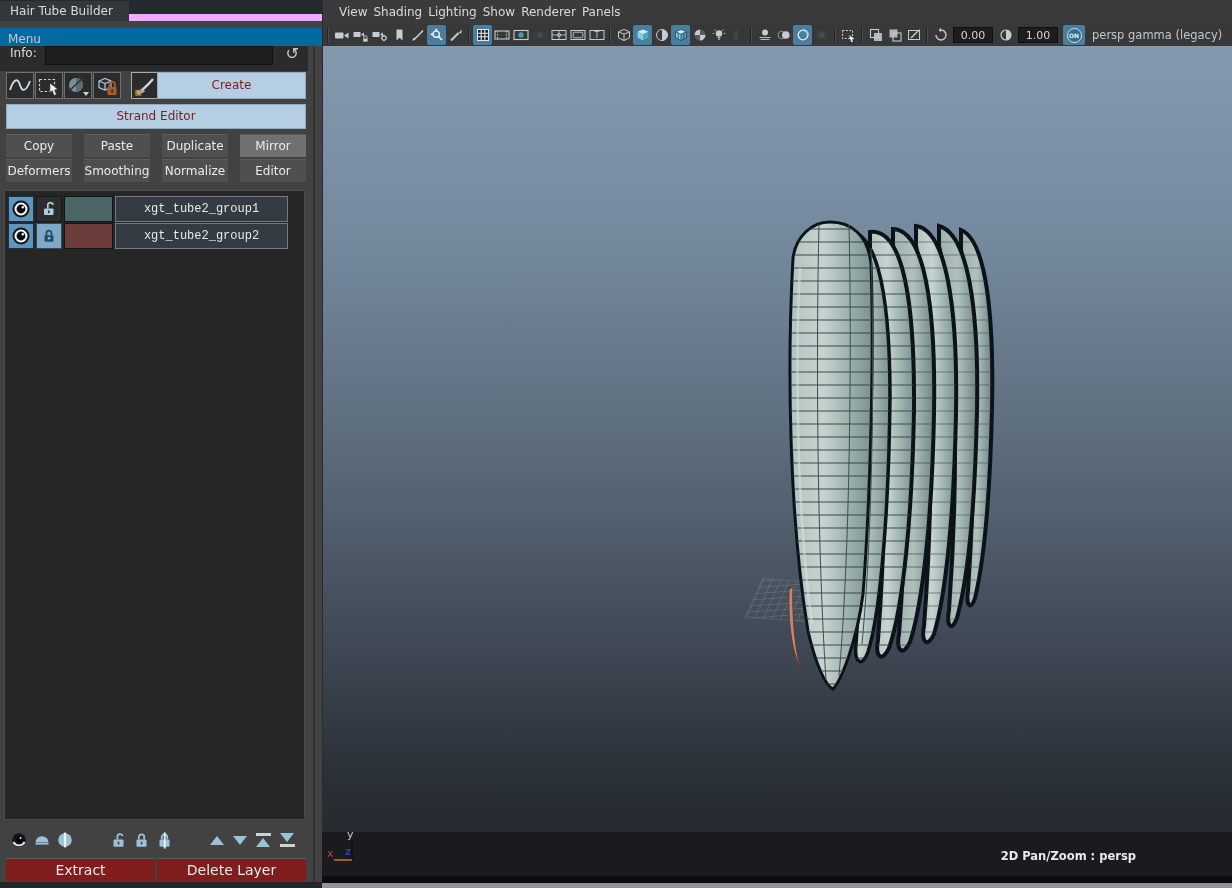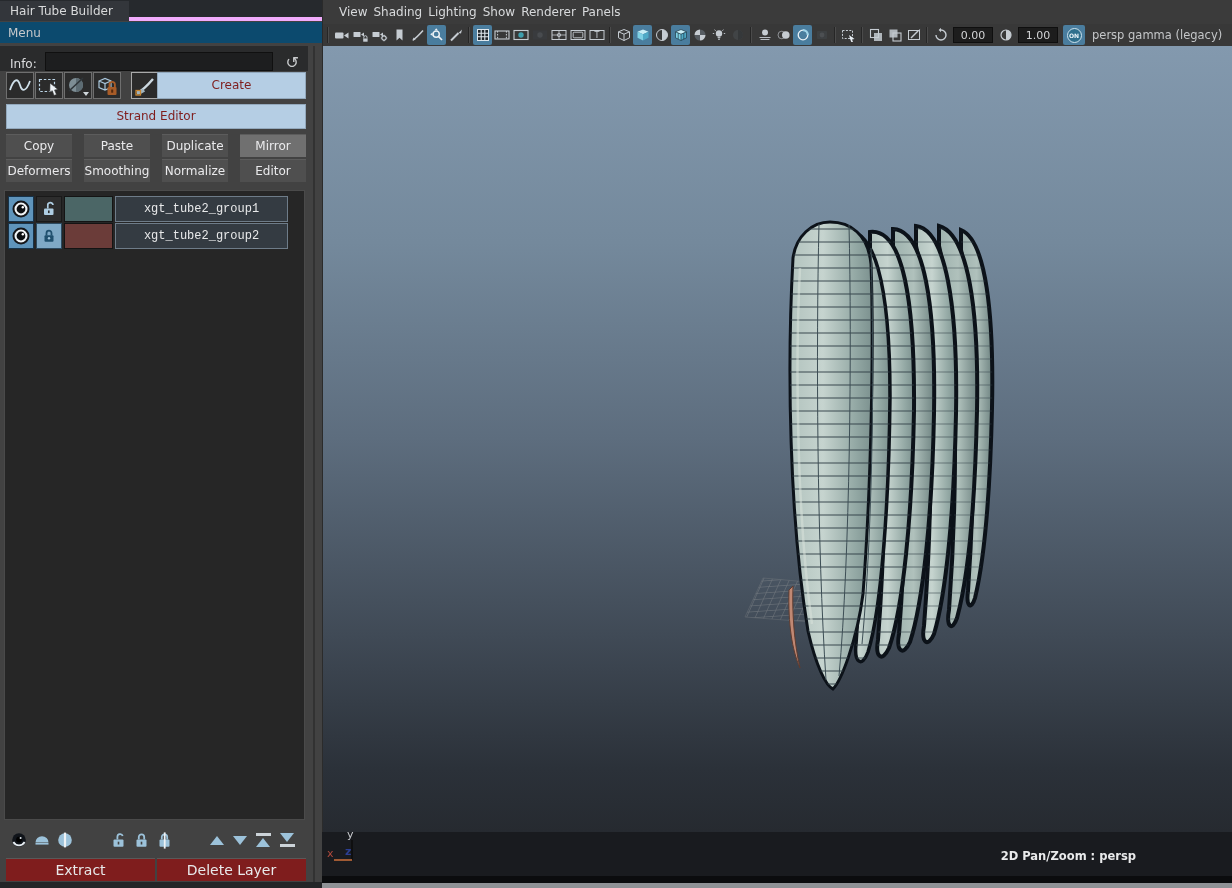--- a/index.html
+++ b/index.html
@@ -2,25 +2,25 @@
 <html><head>
 <meta charset="utf-8">
 <style>
 *{margin:0;padding:0;box-sizing:border-box}
 html,body{width:1232px;height:888px;overflow:hidden}
 body{font-family:"DejaVu Sans","Liberation Sans",sans-serif;background:#3c3c3c}
 .app{position:relative;width:1232px;height:888px;background:#424242}
 
 
 .lp{position:absolute;left:0;top:0;width:322px;height:888px;background:#424242}
-.lp-tabbar{position:absolute;left:0;top:0;width:322px;height:21px;background:#26292d;border-bottom:4px solid #f0abfc}
+.lp-tabbar{position:absolute;left:0;top:0;width:322px;height:21px;background:#26292d;border-bottom:7px solid #f0abfc}
 .lp-tab{position:absolute;left:0;top:1px;height:20px;padding:0 16px 0 10px;background:#33363b;color:#d9dadb;font-size:12px;line-height:20px;cursor:pointer}
-.lp-menubar{position:absolute;left:0;top:22px;width:322px;height:21px;background:#0c4a6e}
+.lp-menubar{position:absolute;left:0;top:28px;width:322px;height:21px;background:#0369a1}
 .lp-menu{display:inline-block;padding:0 8px;color:#c6c8ca;font-size:12px;line-height:21px;cursor:pointer}
-.info-strip{position:absolute;left:0;top:46px;width:308px;height:25px;background:#2a2b2c;display:flex;align-items:flex-end}
+.info-strip{position:absolute;left:0;top:46px;width:308px;height:25px;background:#2a2b2c;display:flex;align-items:flex-start}
 .info-label{color:#dcdddf;font-size:12px;margin-left:10px}
 .info-input{margin-left:8px;width:228px;height:19px;background:#1d1e1f;border:1px solid #101010;color:#ddd;font-size:12px;padding:0 4px}
 .refresh{margin-left:auto;margin-right:9px;color:#c9cbcd;font-size:16px;line-height:16px;cursor:pointer}
 .tools{position:absolute;left:6px;top:72px;display:flex}
 .tbtn{width:28px;height:27px;background:#2b2b2b;border:1px solid #6f6f6f;margin-right:1px;display:flex;align-items:center;justify-content:center;cursor:pointer}
 .tbtn.gap{margin-left:9px}
 .tbtn.sel{border-color:#a9a9a9}
 .btn-light{background:#b5cee4;border:1px solid #93a9bd;color:#7f1d1d;font-size:12px;text-align:center;cursor:pointer;font-family:inherit}
 .create{position:absolute;left:157px;top:72px;width:149px;height:27px;line-height:25px}
 .strand{position:absolute;left:6px;top:104px;width:300px;height:25px;line-height:23px}

